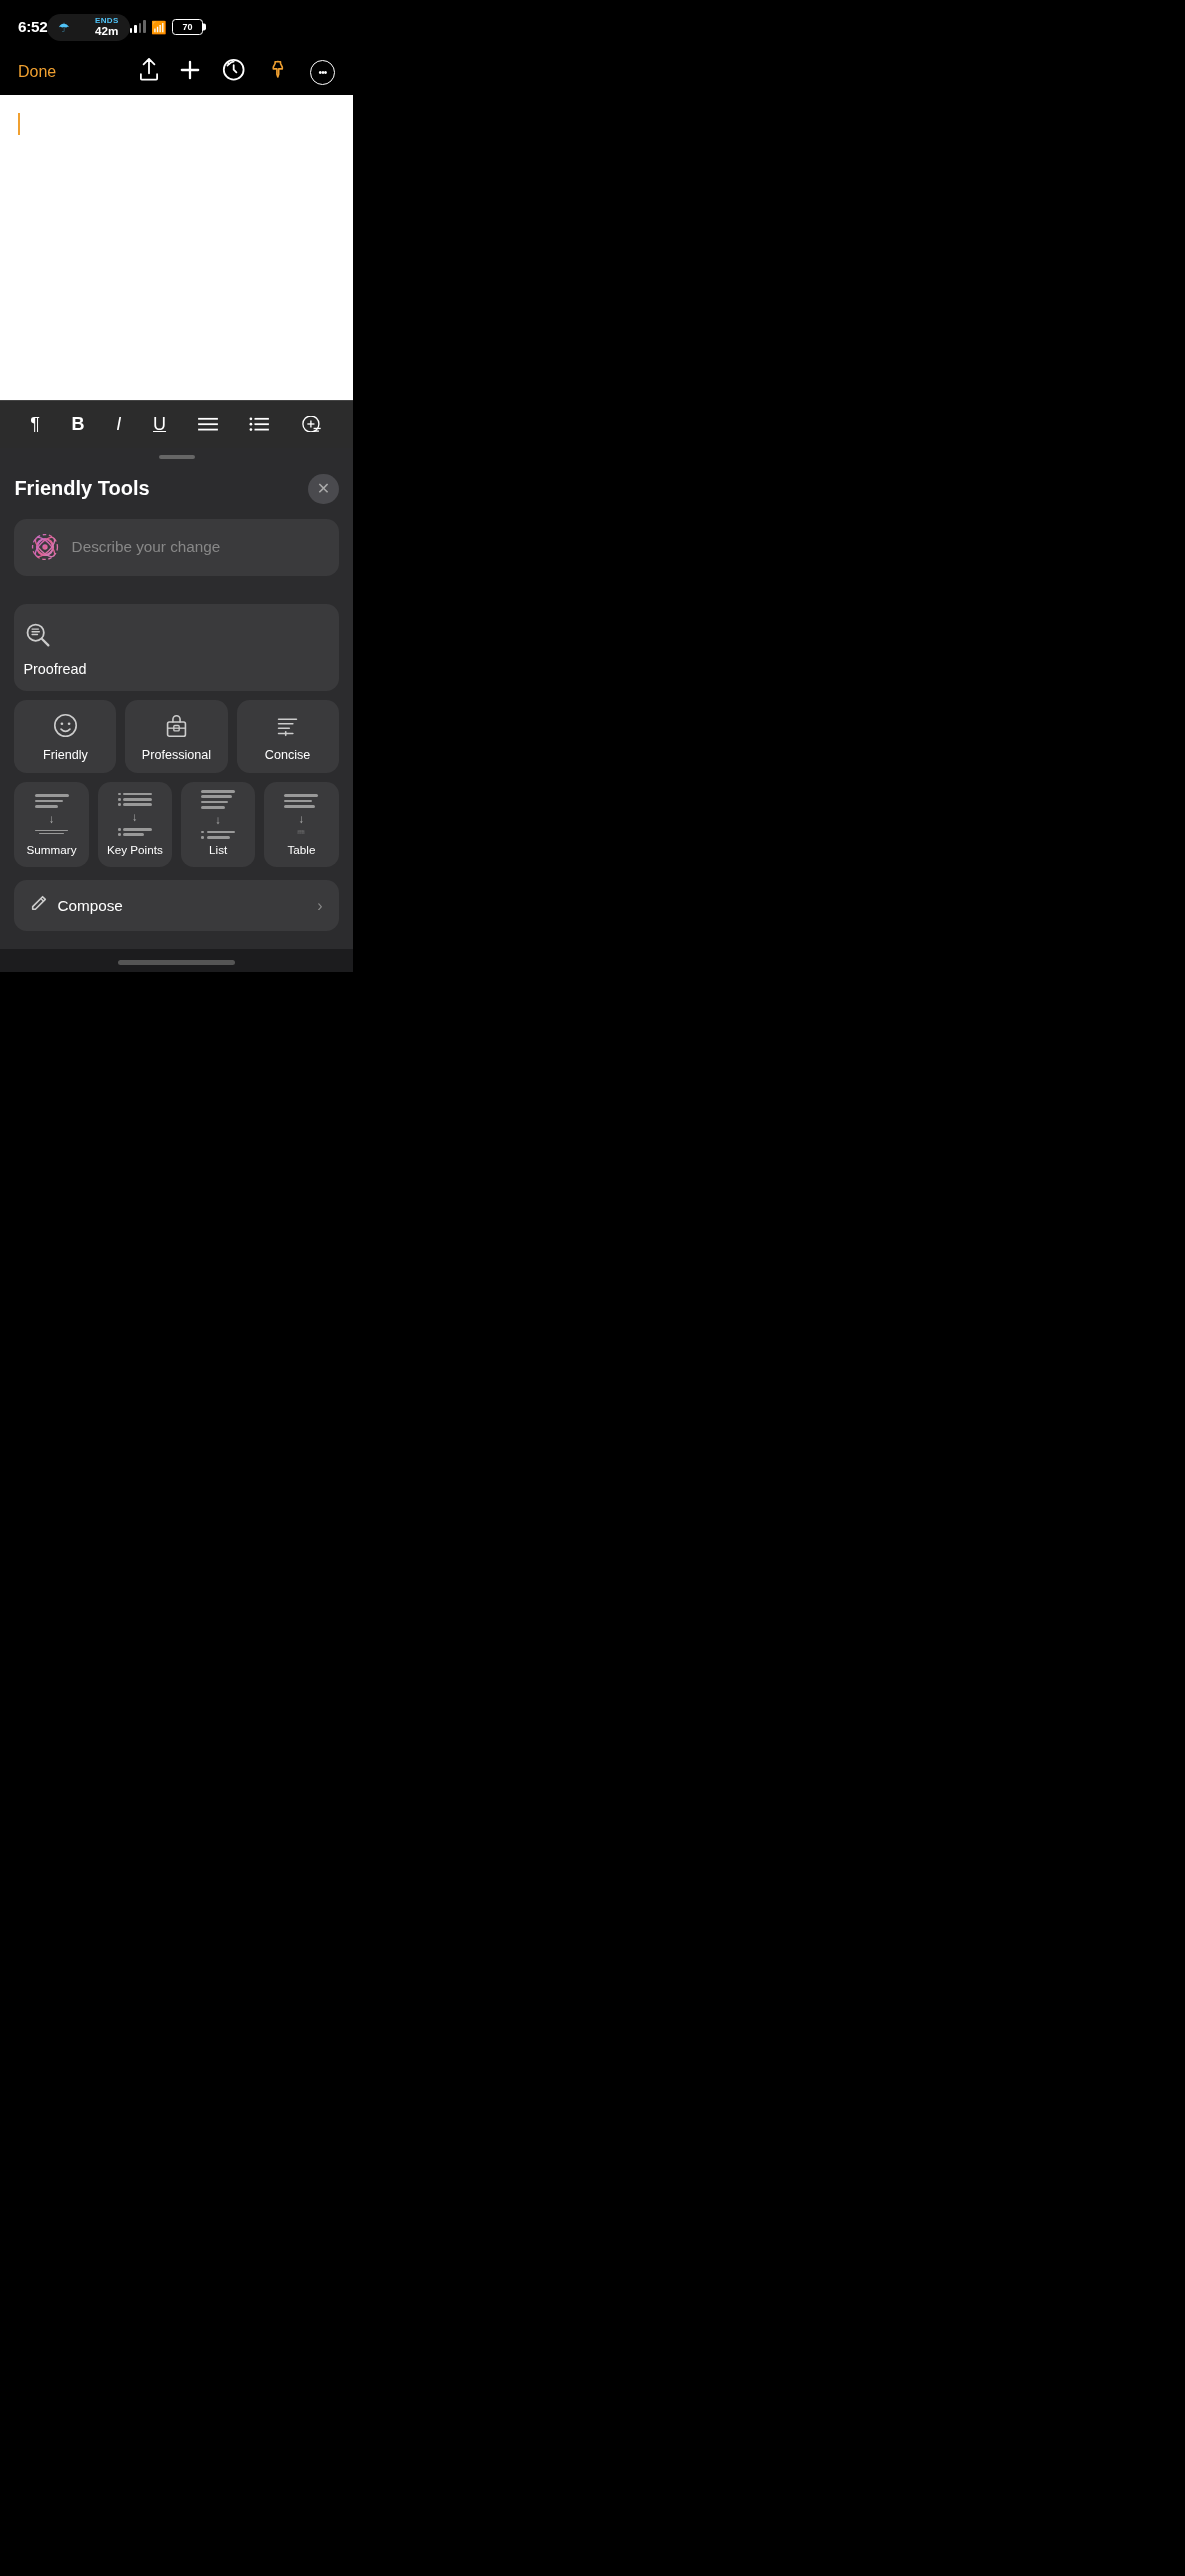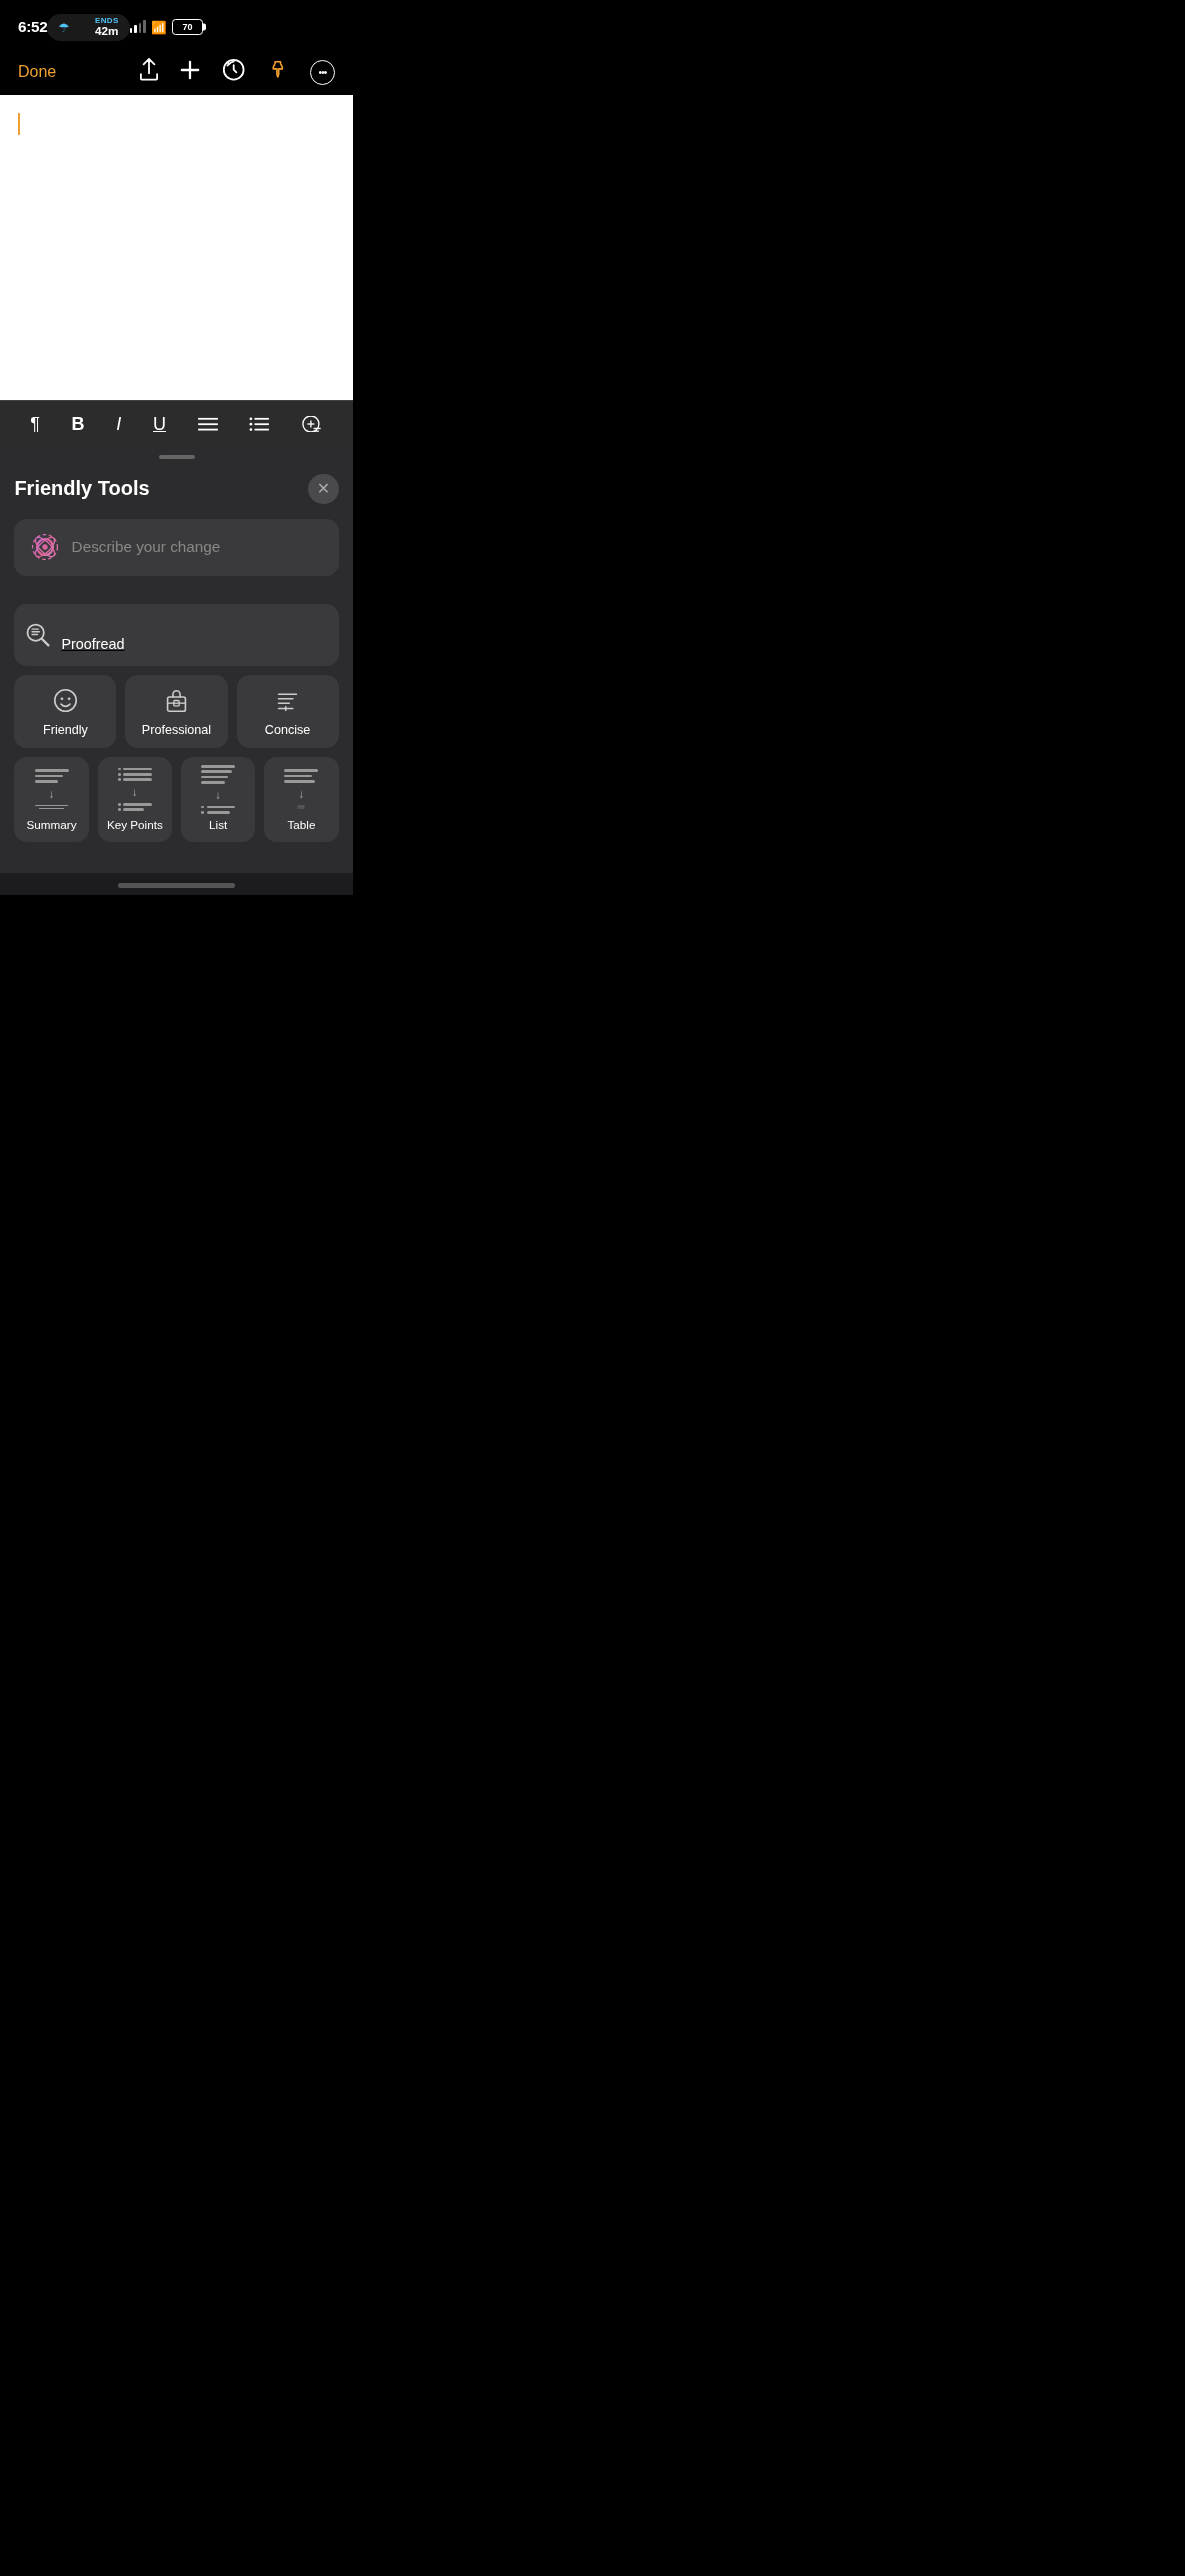--- a/index.html
+++ b/index.html
@@ -273,26 +273,25 @@
       gap: 9px;
       margin-bottom: 9px;
     }
 
     .tool-btn-large {
       flex: 1;
       background: #3a3a3c;
       border-radius: 12.6px;
       padding: 16px 9px 14.4px;
       display: flex;
-      flex-direction: row;
-      align-items: flex-end;
+      flex-direction: column;
+      align-items: flex-start;
       gap: 9px;
       cursor: pointer;
       border: none;
-      text-decoration: underline;
     }
 
     .tool-btn-large .tool-label {
       color: #fff;
       font-size: 14.4px;
       font-weight: 500;
     }
 
     
     .tone-row {
@@ -683,19 +682,31 @@
           <line x1="1" y1="17" x2="35" y2="17" stroke="#aaa" stroke-width="1.2"></line>
           <line x1="13" y1="1" x2="13" y2="25" stroke="#aaa" stroke-width="1.2"></line>
           <line x1="25" y1="1" x2="25" y2="25" stroke="#aaa" stroke-width="1.2"></line>
         </svg>
       </div>
       <span class="tool-label">Table</span>
     </button>
 
   </div>
 
+  <button class="compose-btn">
+    <div class="compose-left">
+      <span class="compose-pencil">
+        <svg width="18" height="18" viewBox="0 0 20 20" fill="none">
+          <path d="M3 14L14 3l3 3L6 17H3v-3z" stroke="#ccc" stroke-width="1.8" stroke-linejoin="round" fill="none"></path>
+          <line x1="12" y1="5" x2="15" y2="8" stroke="#ccc" stroke-width="1.5"></line>
+        </svg>
+      </span>
+      <span class="compose-label">Compose</span>
+    </div>
+    <span class="compose-chevron">›</span>
+  </button>
 
 </div>
 
 <div class="home-indicator">
   <div class="home-bar"></div>
 </div>
 
 
 </body></html>

